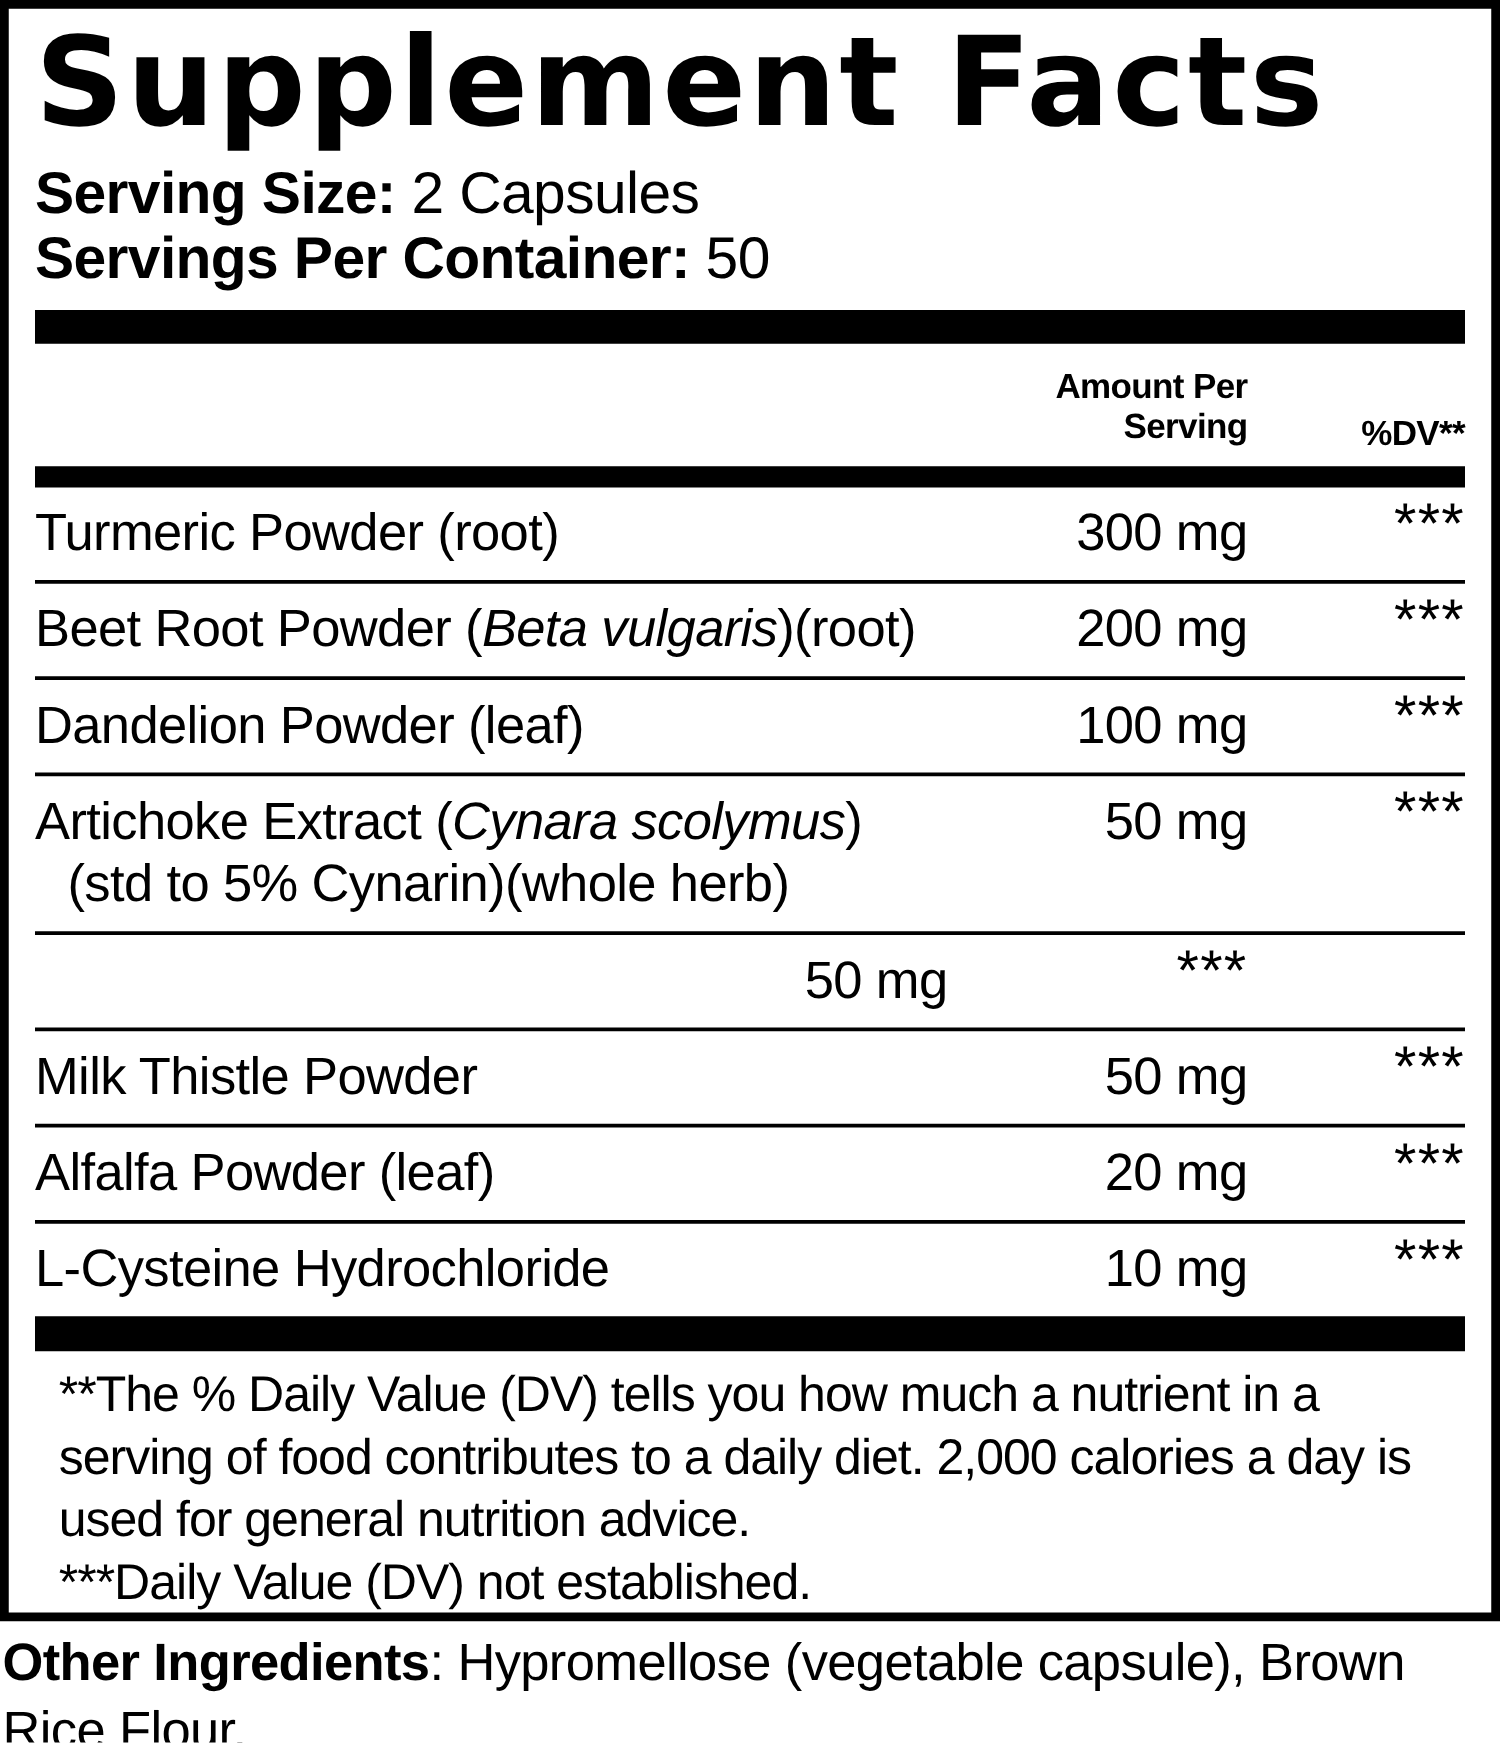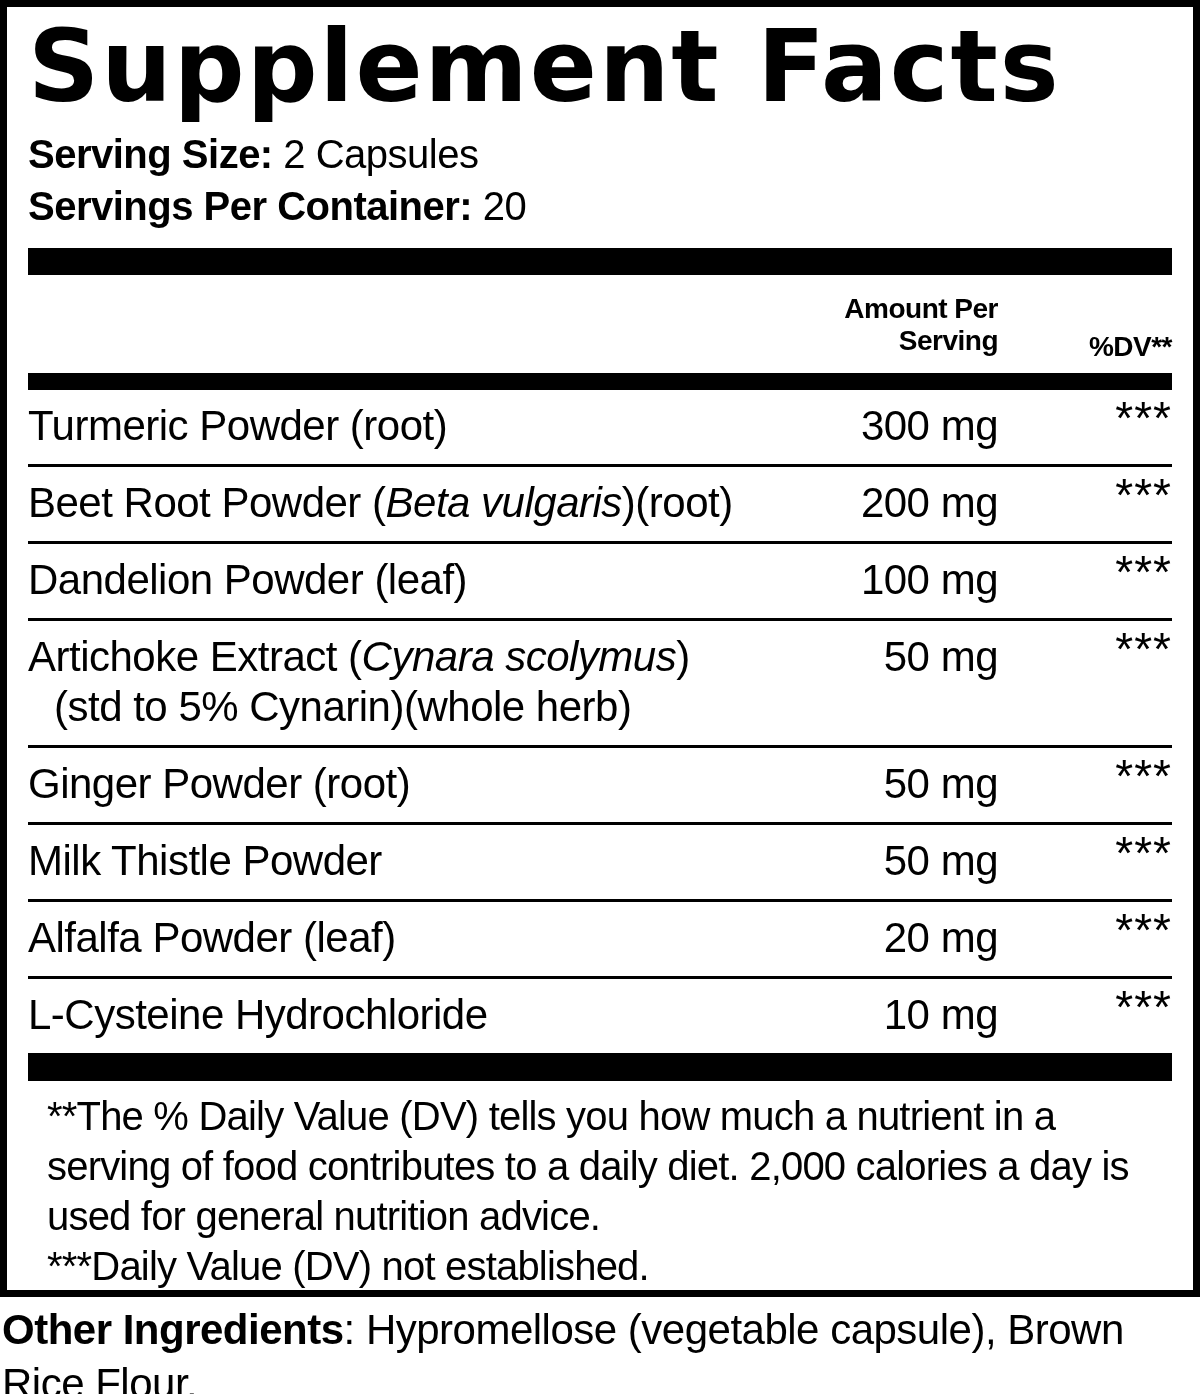--- a/index.html
+++ b/index.html
@@ -26,21 +26,21 @@
   .title {
     font-family: "DejaVu Sans", sans-serif;
     font-weight: 800;
     font-size: 99px;
     line-height: 1.1;
     letter-spacing: 2px;
     margin: 2px 0 6px 0;
     white-space: nowrap;
   }
   .serving-line {
-    font-size: 40px;
+    font-size: 47px;
     line-height: 52px;
     letter-spacing: -0.5px;
   }
   .serving-line .lbl { font-weight: bold; }
   .bar {
     background: #000;
     width: 100%;
   }
   .bar-thick  { height: 27px; margin-top: 16px; }
   .bar-medium { height: 17px; }
@@ -102,21 +102,21 @@
 
 <div class="label-box">
 
   <div class="title">Supplement Facts</div>
 
   <div class="serving-line">
     <span class="lbl">Serving Size:</span><span> 2 Capsules</span>
   </div>
 
   <div class="serving-line">
-    <span class="lbl">Servings Per Container:</span><span> 20</span>
+    <span class="lbl">Servings Per Container:</span><span> 50</span>
   </div>
 
   <div class="bar bar-thick"></div>
 
   <div class="col-grid table-header">
     <div></div>
     <div class="amount-h">Amount Per Serving</div>
     <div class="dv-h">%DV**</div>
   </div>
 
@@ -137,21 +137,20 @@
         <div class="name">Dandelion Powder (leaf)</div>
         <div class="amount">100 mg</div>
         <div class="dv">***</div>
       </div>
       <div class="col-grid row">
         <div class="name"><span>Artichoke Extract (</span><span class="it">Cynara scolymus</span><span>)</span><span class="line2">(std to 5% Cynarin)(whole herb)</span></div>
         <div class="amount">50 mg</div>
         <div class="dv">***</div>
       </div>
       <div class="col-grid row">
-        <div class="name">Ginger Powder (root)</div>
         <div class="amount">50 mg</div>
         <div class="dv">***</div>
       </div>
       <div class="col-grid row">
         <div class="name">Milk Thistle Powder</div>
         <div class="amount">50 mg</div>
         <div class="dv">***</div>
       </div>
       <div class="col-grid row">
         <div class="name">Alfalfa Powder (leaf)</div>

